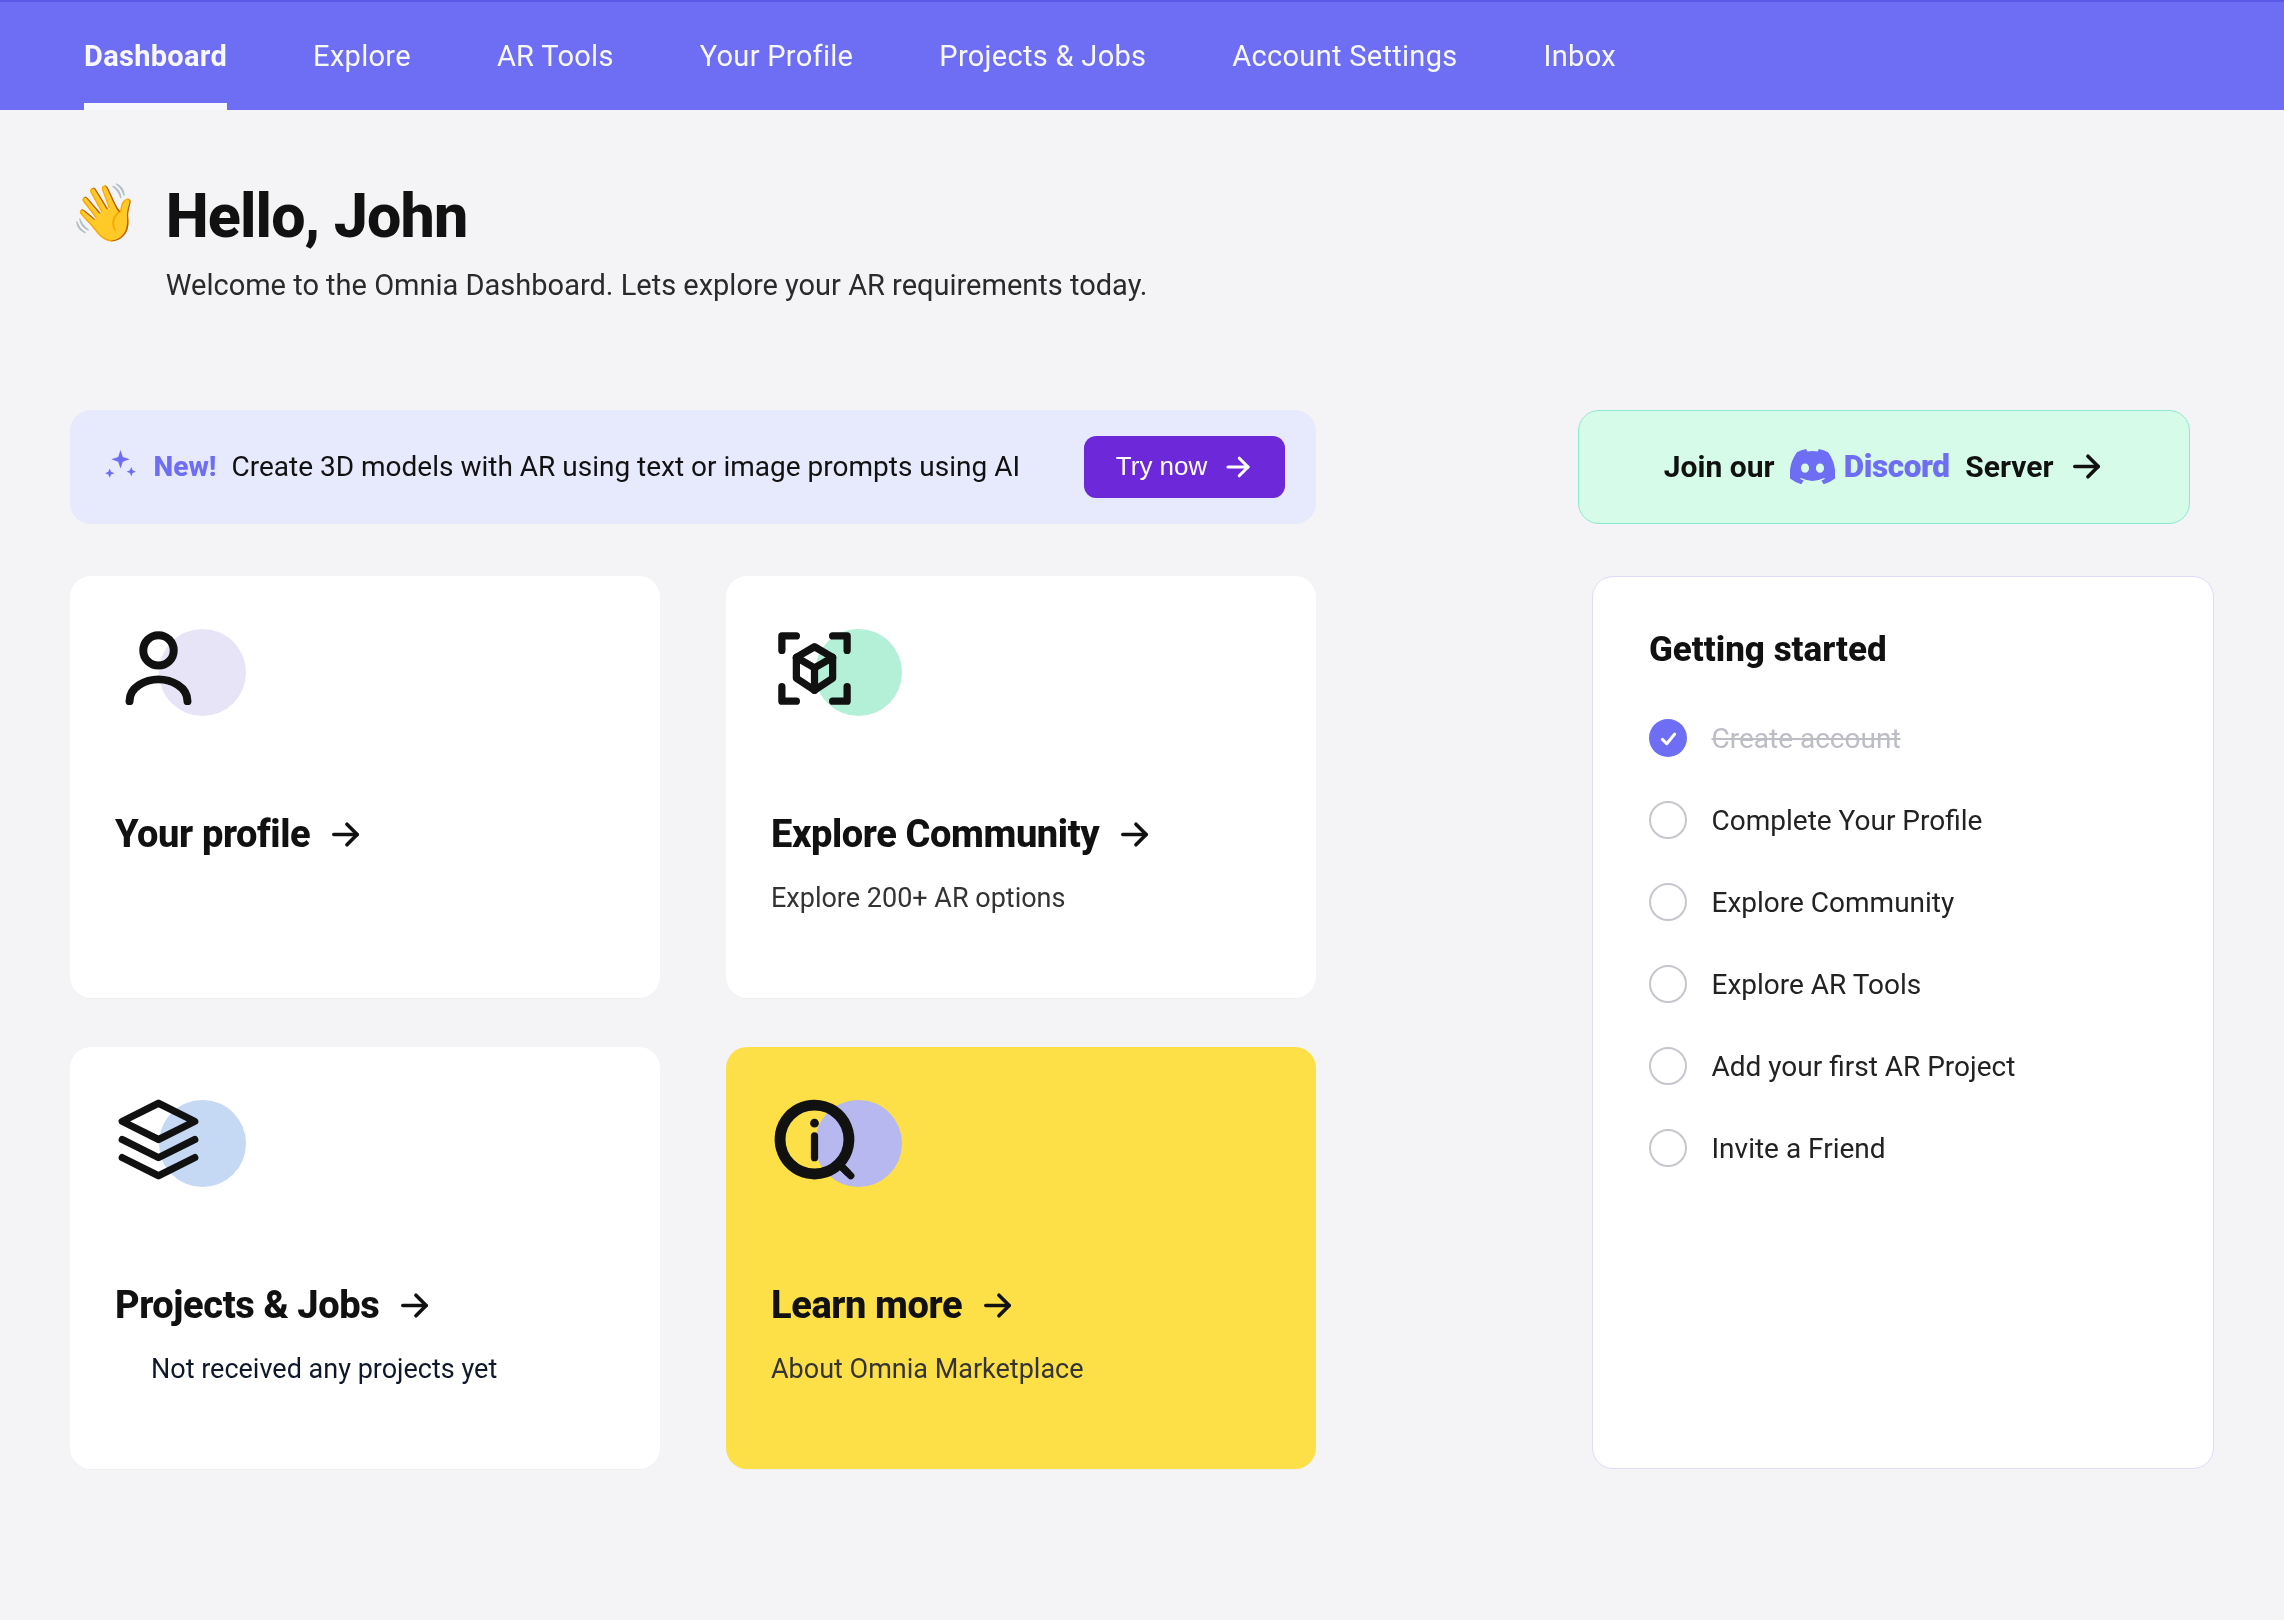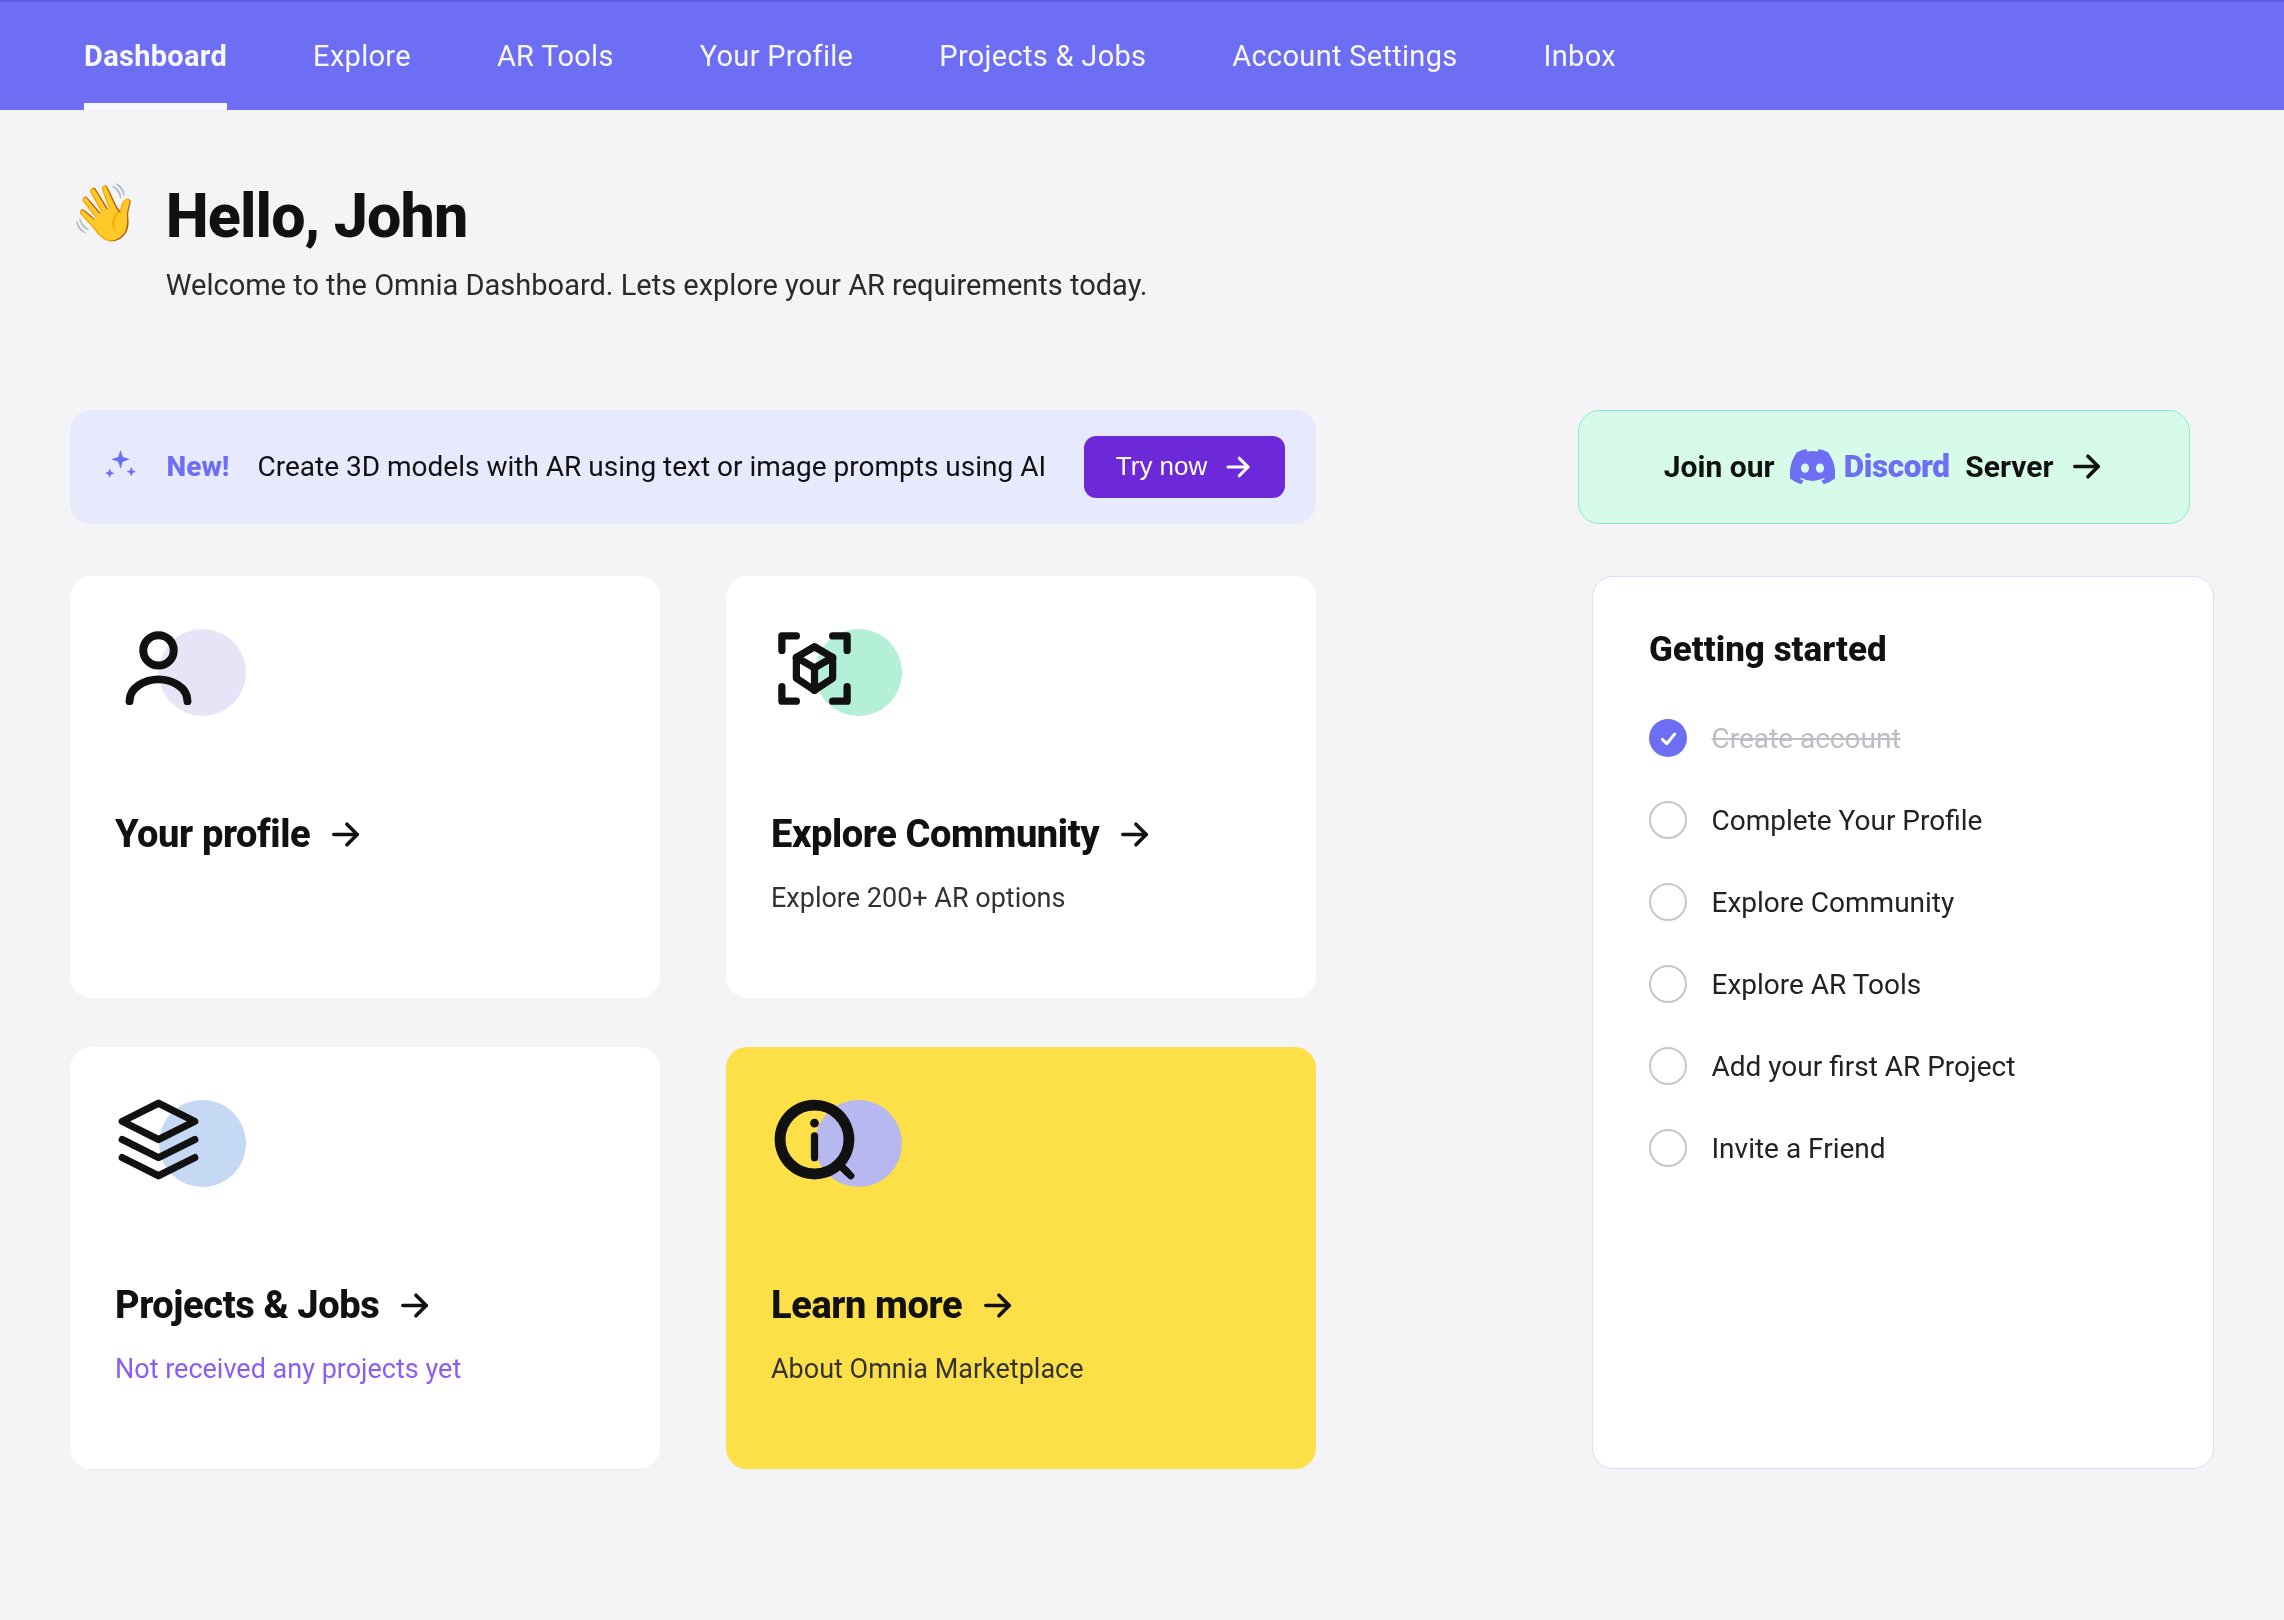--- a/index.html
+++ b/index.html
@@ -80,21 +80,21 @@
     align-items: stretch;
   }
 
   .promo-banner {
     background: #e7e9fc;
     border-radius: 21px;
     flex: 0 0 1246px;
     display: flex;
     align-items: center;
     padding: 26px 31.5px;
-    gap: 28px;
+    gap: 15px;
   }
   .sparkle-icon { color: #6e6ef4; }
   .promo-new {
     color: #6e6ef4;
     font-weight: 800;
     font-size: 28px;
   }
   .promo-text {
     font-size: 28px;
     flex: 1;
@@ -199,21 +199,21 @@
   .card-title {
     font-size: 38px;
     font-weight: 800;
     letter-spacing: -0.4px;
   }
   .card-sub {
     font-size: 27px;
     color: #333;
   }
   .card-sub.warn { color: #e7614f; }
-  .card-sub.muted { color: #8b5cf6; }
+  .card-sub.muted { color: #0f172a; margin-left: 36px; }
 
   .getting-started {
     width: 623px;
     background: #ffffff;
     border: 1.7px solid #dcddf9;
     border-radius: 21px;
     padding: 52px 56px 52px 56px;
   }
   .gs-title {
     font-size: 35px;

